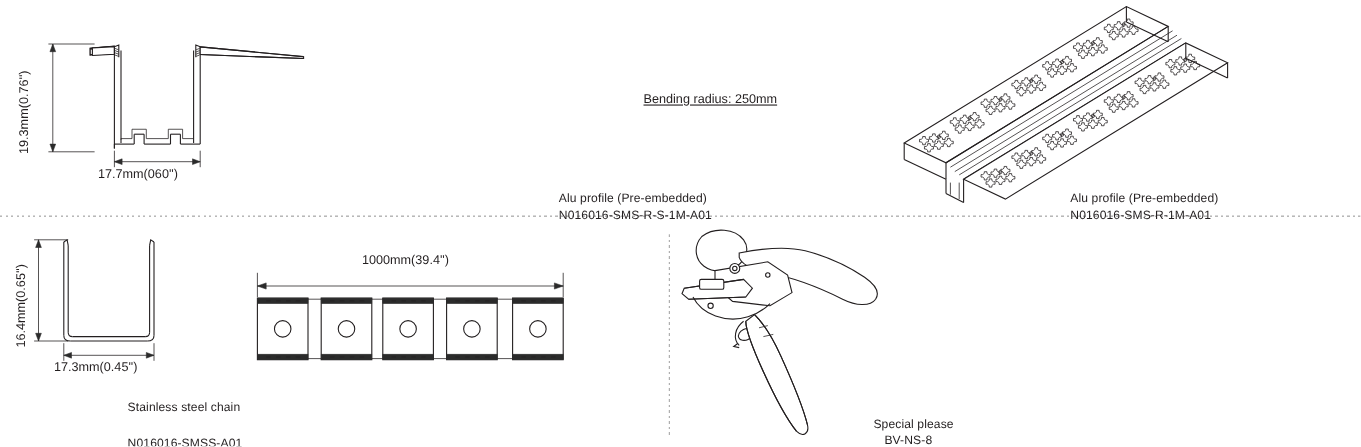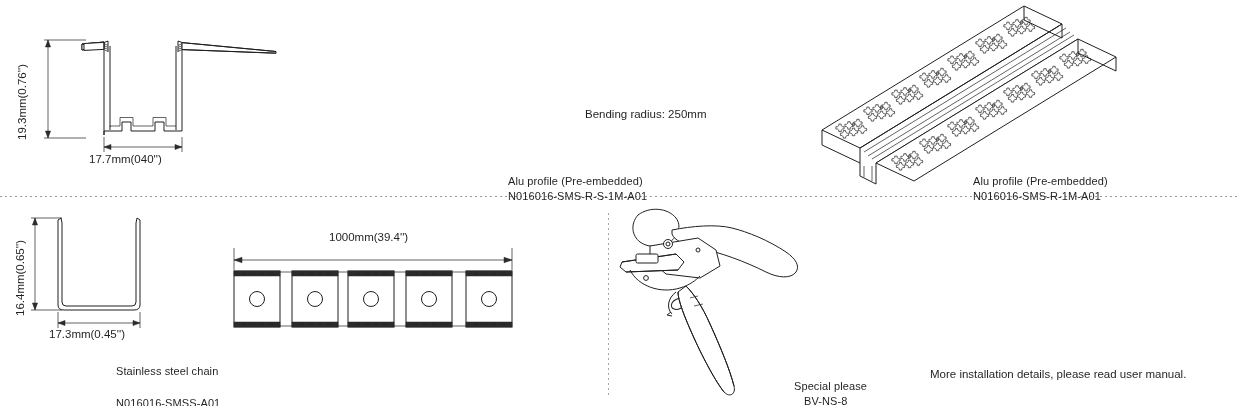--- a/index.html
+++ b/index.html
@@ -158,21 +158,21 @@
         <path class="ln-t" d="M104 137 L104 152"></path>
         <path class="ln-t" d="M182 137 L182 152"></path>
         <path class="ln-t" d="M104 147 L182 147"></path>
         <path class="fill-d" d="M104 147 l7 -2.6 l0 5.2 z"></path>
         <path class="fill-d" d="M182 147 l-7 -2.6 l0 5.2 z"></path>
       </g>
     </svg>
 
     <div class="dim-label vert" style="left:16px;top:140px;">19.3mm(0.76'')</div>
 
-    <div class="dim-label" style="left:89px;top:153px;">17.7mm(040'')</div>
+    <div class="dim-label" style="left:89px;top:153px;">17.7mm(060'')</div>
   </div>
 
   <div class="abs" style="left:360px;top:0;width:450px;height:196px;">
 
     <svg width="450" height="160" viewBox="0 0 450 160">
       <defs>
 
         <g id="clv">
           <path class="ln-t" d="M-2.6,-1.3 l1.4,-1.1 l0,-1.5 l2.4,0 l0,1.5 l1.4,1.1
                                 l1.5,0 l0,2.3 l-1.5,0 l-1.4,1.1 l0,1.5 l-2.4,0
@@ -309,21 +309,21 @@
         <path class="ln" d="M22 160 L50 154"></path>
       </g>
 
       <g>
         <path class="ln" d="M14 169 C 90 146, 210 126, 330 134"></path>
         <path class="ln" d="M46 162 C 110 144, 215 130, 330 138"></path>
       </g>
     </defs>
       </svg>
 
-    <div class="note" style="left:225px;top:108px;">Bending radius: 250mm</div>
+    <div class="note" style="left:225px;top:85px;text-decoration:underline;">Bending radius: 250mm</div>
 
     <div class="cap" style="left:148px;top:150px;">Alu profile (Pre-embedded)</div>
     <div class="cap" style="left:148px;top:165px;">N016016-SMS-R-S-1M-A01</div>
   </div>
 
   <div class="abs" style="left:810px;top:0;width:427px;height:196px;">
 
     <svg width="427" height="165" viewBox="0 0 427 165">
       <defs>
         <g id="clv2">
@@ -596,15 +596,14 @@
       <path class="ln" d="M58 92 C 58 100, 64 116, 74 138 C 84 160, 96 182, 104 192"></path>
 
       <path class="ln-t" d="M70 98 L78 96"></path>
       <path class="ln-t" d="M74 106 L83 104"></path>
     </svg>
 
     <div class="cap" style="left:174px;top:155px;">Special please</div>
     <div class="cap" style="left:184px;top:170px;">BV-NS-8</div>
   </div>
 
-  <div class="note" style="left:930px;top:368px;">More installation details, please read user manual.</div>
 
 </div>
 
 </body></html>

